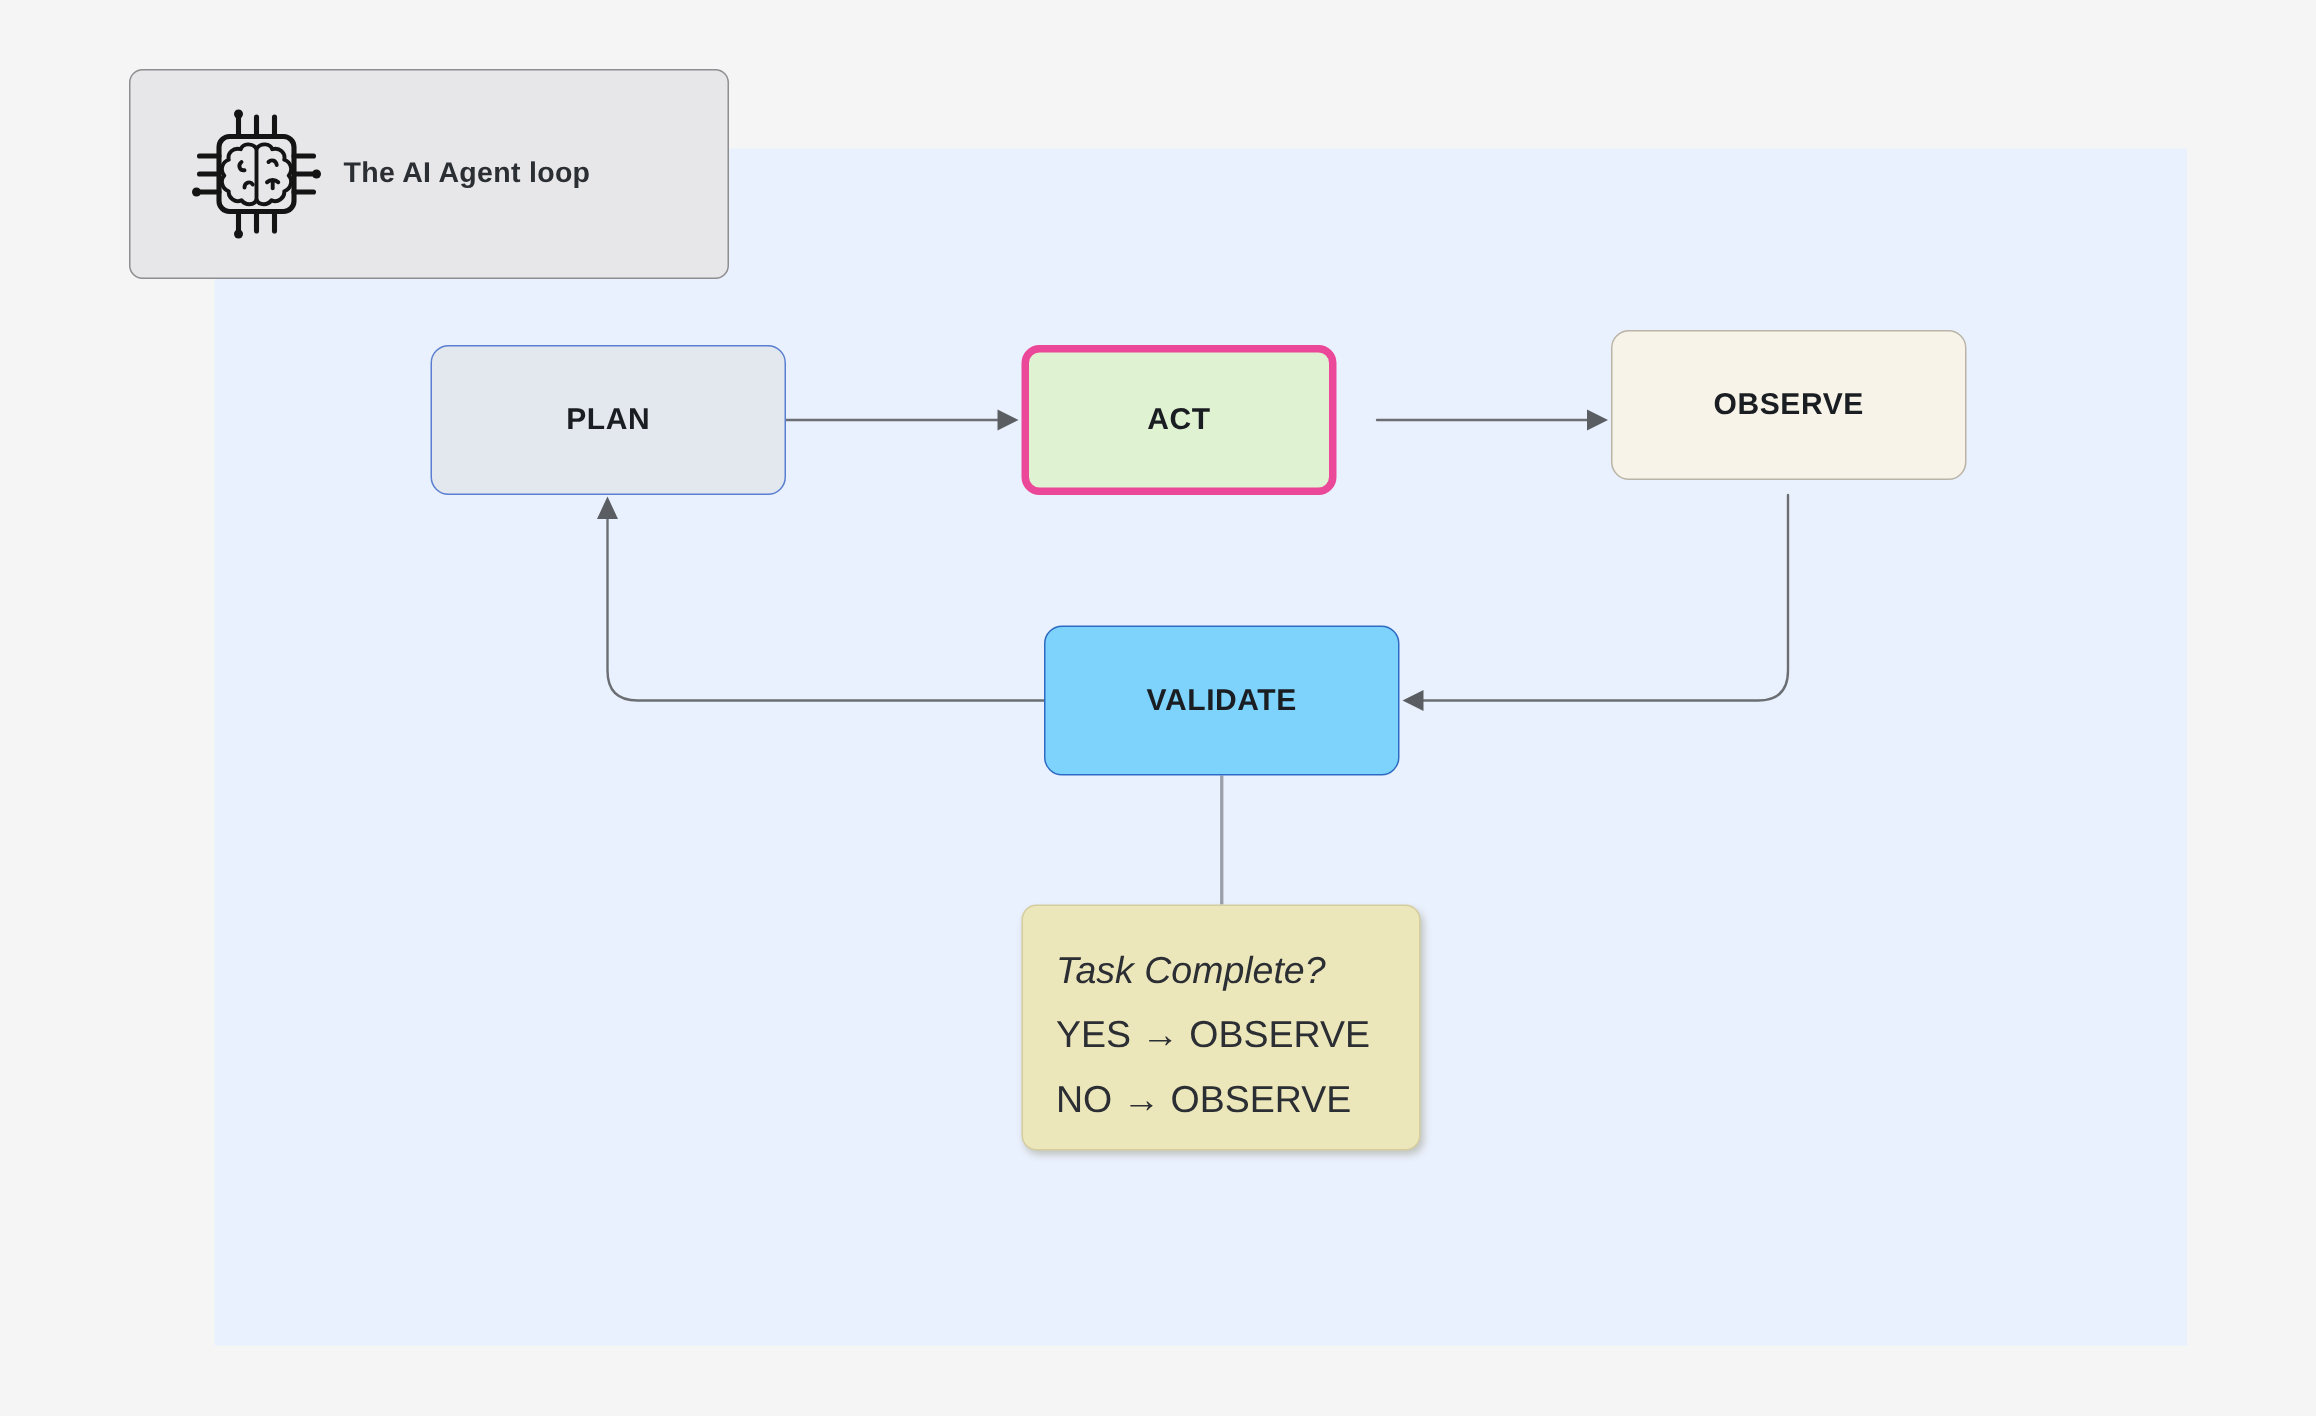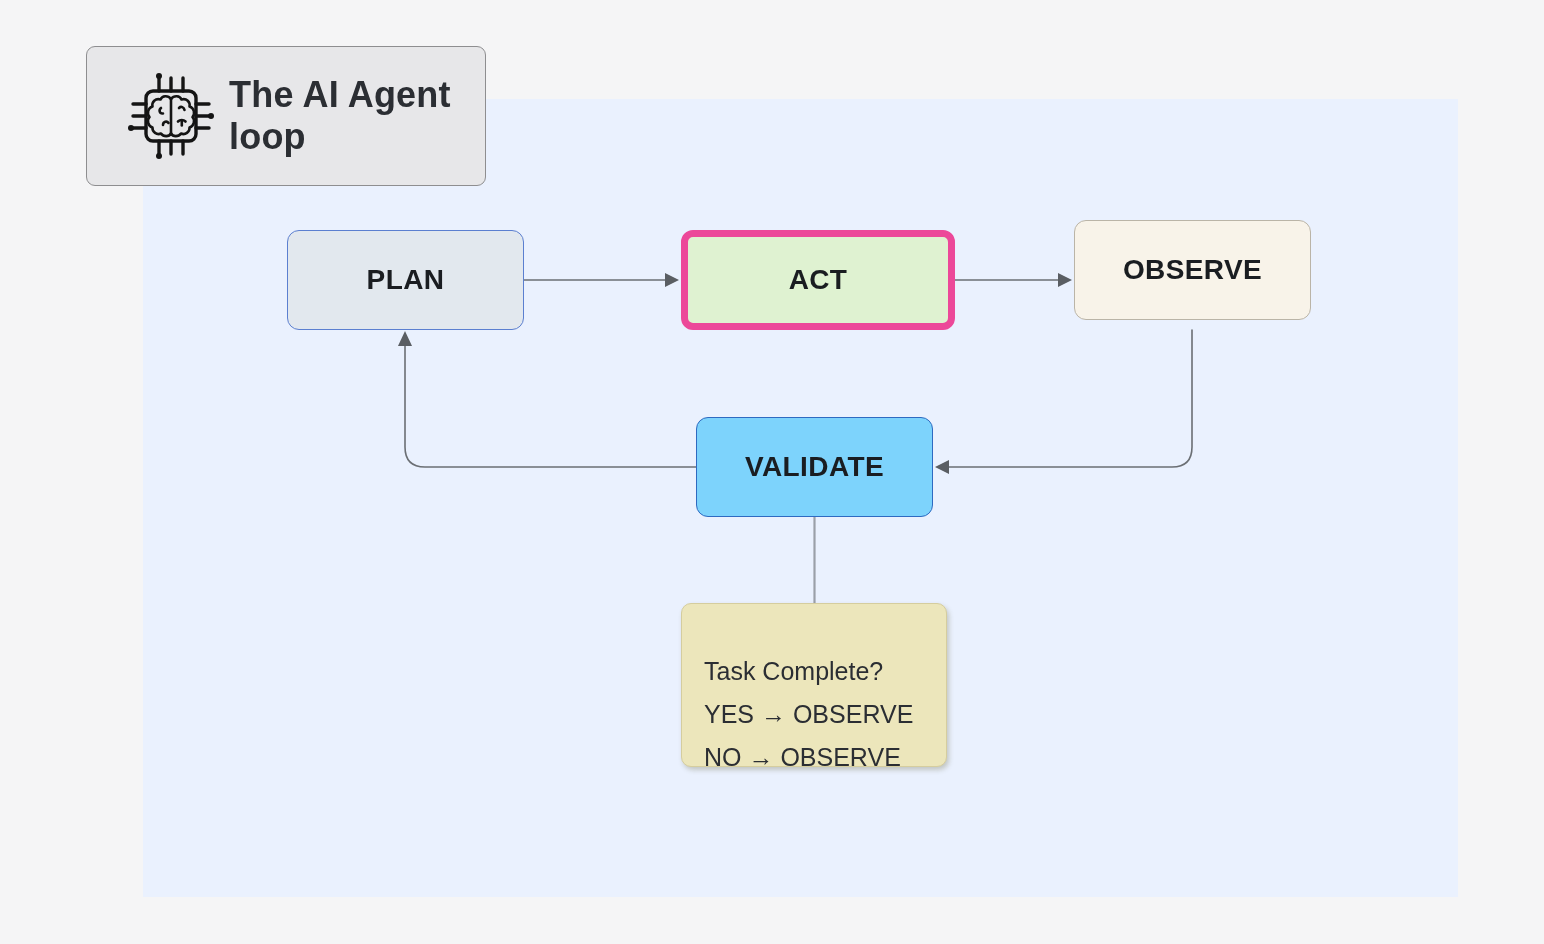--- a/index.html
+++ b/index.html
@@ -18,41 +18,41 @@
 
   .connectors{position:absolute;left:0;top:0;width:1544px;height:944px;pointer-events:none;}
 
   .title-card{
     position:absolute;left:86px;top:46px;width:400px;height:140px;
     background:#e7e7e9;border:1px solid #8e8e90;border-radius:9px;
     display:flex;align-items:center;box-sizing:border-box;padding-left:34px;
   }
   .title-card .icon-wrap{width:100px;height:104px;flex:0 0 auto;display:flex;align-items:center;justify-content:center;}
   .title-card .title-text{
-    font-size:36px;font-weight:700;color:#2b2e33;margin-left:8px;letter-spacing:.2px;
+    font-size:19px;font-weight:700;color:#2b2e33;margin-left:8px;letter-spacing:.2px;
   }
 
   .node{
     position:absolute;display:flex;align-items:center;justify-content:center;
     box-sizing:border-box;border-radius:12px;
-    font-size:28px;font-weight:700;color:#1a1d21;letter-spacing:.4px;
+    font-size:20px;font-weight:700;color:#1a1d21;letter-spacing:.4px;
   }
   .node-plan{left:287px;top:230px;width:237px;height:100px;background:#e2e8ee;border:1px solid #5b7fd0;}
-  .node-act{left:681px;top:230px;width:274px;height:100px;background:#dff2d1;border:7px solid #ec4899;}
+  .node-act{left:681px;top:230px;width:210px;height:100px;background:#dff2d1;border:5px solid #ec4899;}
   .node-observe{left:1074px;top:220px;width:237px;height:100px;background:#f8f3e9;border:1px solid #bab4a7;}
   .node-validate{left:696px;top:417px;width:237px;height:100px;background:#7dd3fc;border:1.5px solid #2e6ac1;}
 
   .note{
     position:absolute;left:681px;top:603px;width:266px;height:164px;
     background:#ece6bb;border:1px solid #d5cd9e;border-radius:10px;
     box-sizing:border-box;padding:22px 0 0 22px;
     font-size:25px;color:#2b2e33;line-height:43px;
     box-shadow:2px 3px 5px rgba(90,85,40,.28);
   }
-  .note .note-title{margin-top:24px;}
+  .note .note-title{font-style:italic;}
 </style>
 </head>
 <body>
 
 <div class="stage">
 
   <div class="panel"></div>
 
   <svg class="connectors" viewBox="0 0 1544 944" xmlns="http://www.w3.org/2000/svg">
     <g stroke="#6b6f74" stroke-width="1.6" fill="none" stroke-linecap="round">

